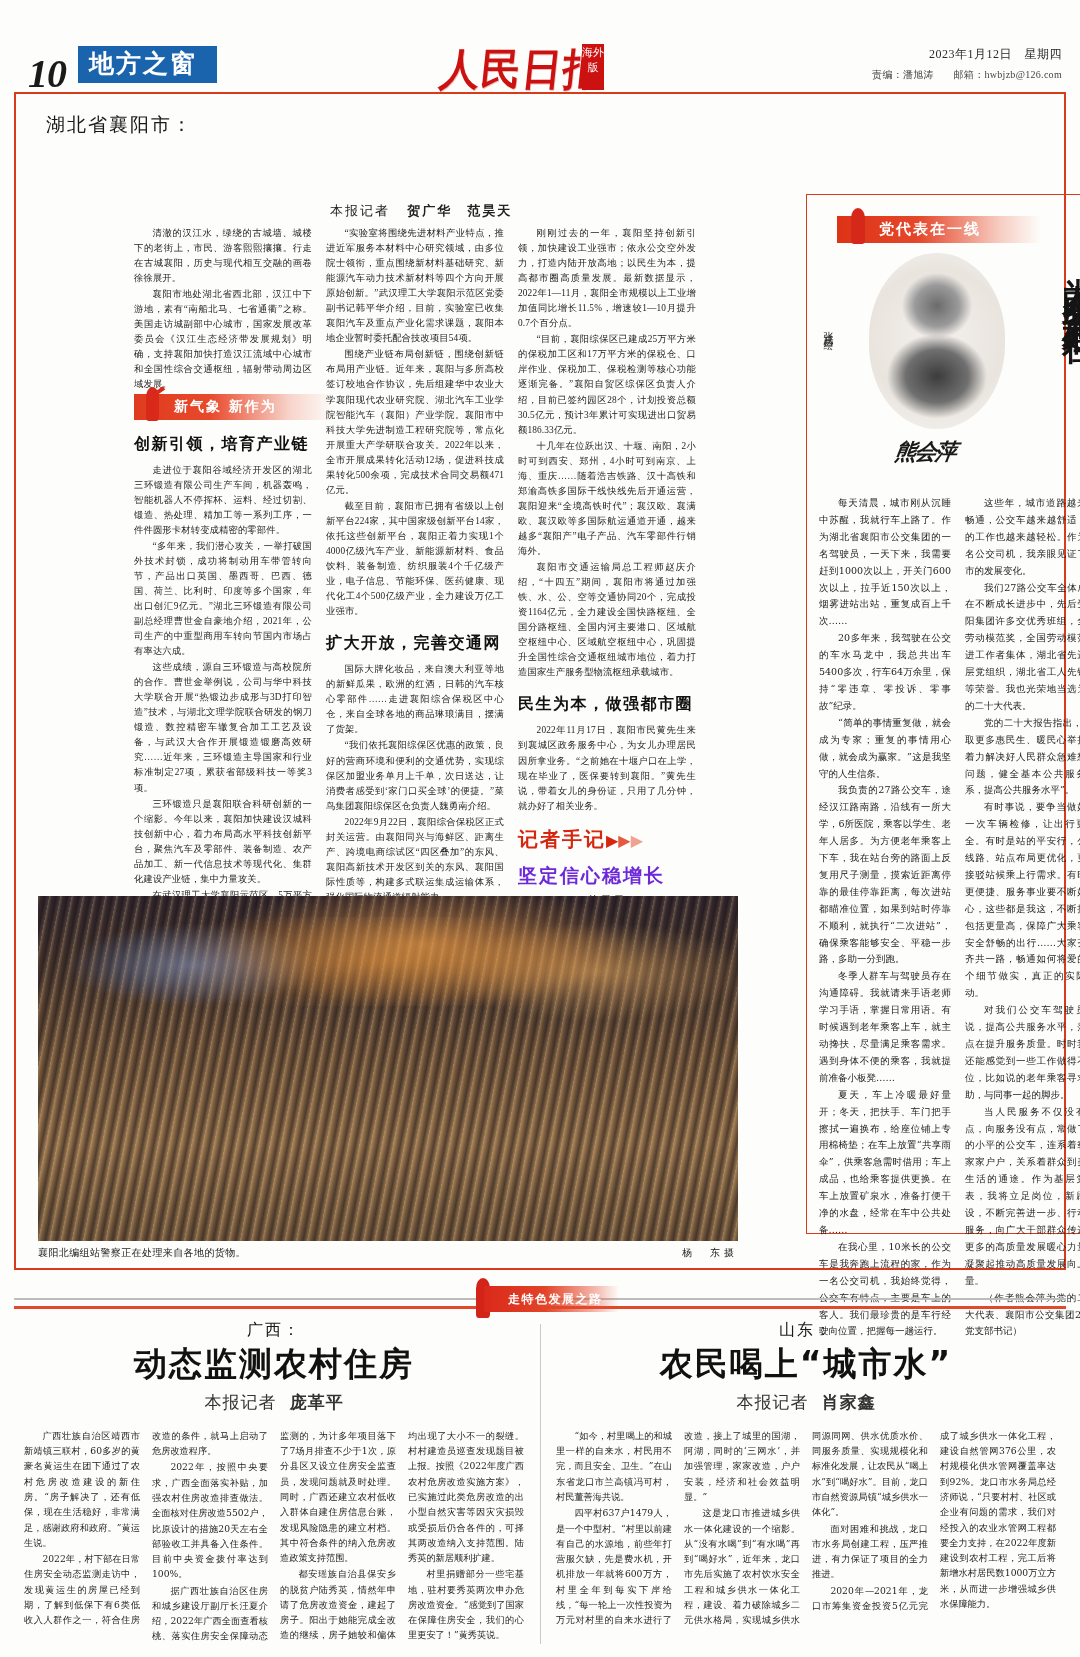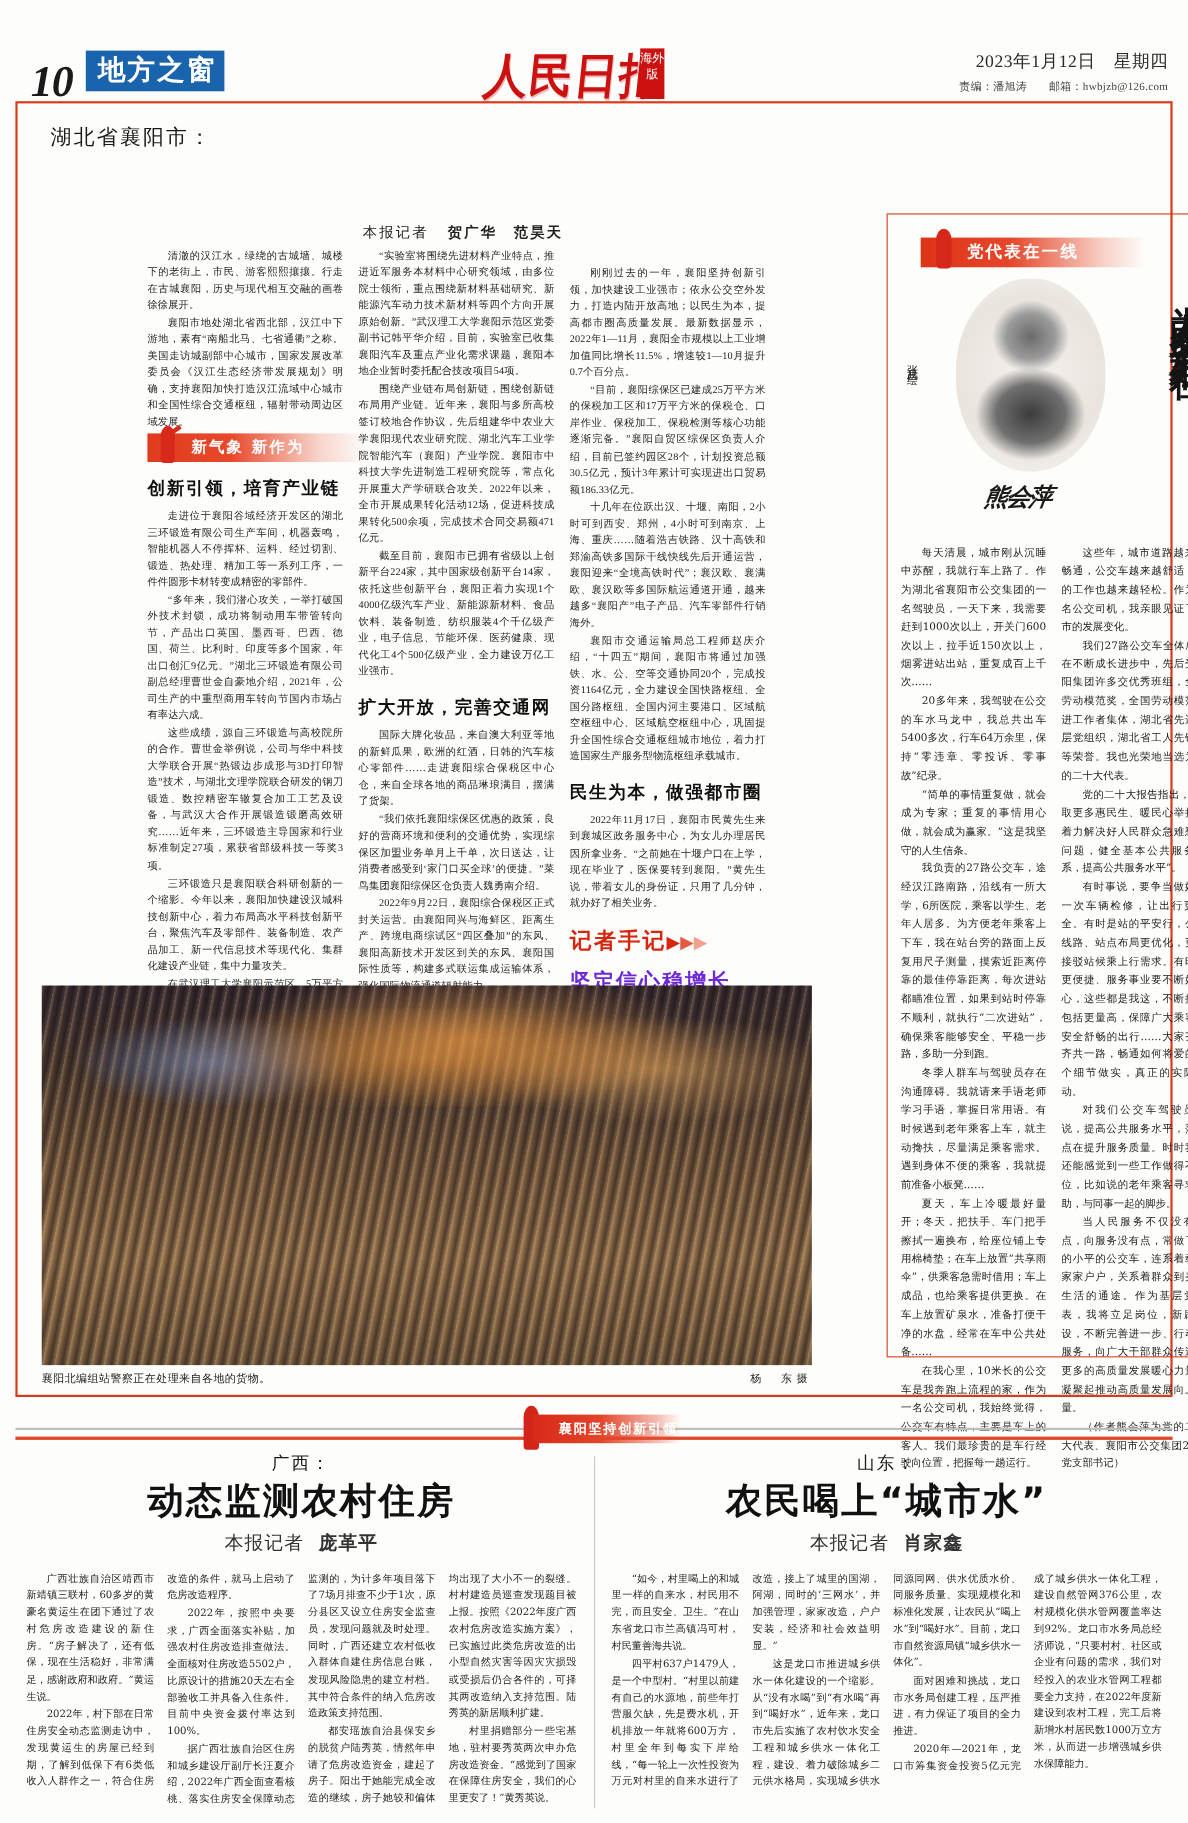--- a/index.html
+++ b/index.html
@@ -28,21 +28,21 @@
     font-size: 40px; font-weight: bold; font-style: italic;
     color: #1a1a1a; letter-spacing: -1px;
   }
   .section-tag {
     position: absolute; left: 78px; top: 22px;
     background: #1a63ad;
     color: #fff;
     font-family: "DejaVu Serif", serif;
     font-weight: bold;
     font-size: 25px;
-    padding: 5px 7px 7px 11px;
+    padding: 5px 20px 7px 11px;
     letter-spacing: 2px;
     line-height: 1;
   }
   .logo-wrap {
     position: absolute; left: 440px; top: 14px;
     width: 200px; height: 62px;
   }
   .logo-main {
     position: absolute; left: 0; top: 4px;
     font-size: 40px; font-weight: bold;
@@ -61,21 +61,21 @@
     line-height: 15px;
     text-align: center;
     font-family: "DejaVu Serif", serif;
     padding-top: 1px;
   }
   .dateline {
     position: absolute; right: 18px; top: 22px;
     text-align: right;
     color: #2a2a2a;
   }
-  .dateline .d1 { font-size: 16px; letter-spacing: .5px; }
+  .dateline .d1 { font-size: 12px; letter-spacing: .5px; }
   .dateline .d2 { font-size: 10px; color: #444; margin-top: 5px; letter-spacing: .3px; }
   .dateline .d2 .gap { display: inline-block; width: 14px; }
 
   
   .main-box {
     position: absolute; left: 14px; top: 92px;
     width: 1052px; height: 1178px;
     border: 2px solid #d93a1c;
     padding: 8px;
   }
@@ -120,21 +120,21 @@
     line-height: 1.62;
     color: #1d1d1d;
     text-align: justify;
     font-family: "DejaVu Serif", serif;
     letter-spacing: .15px;
   }
   .coltext p { margin: 0 0 1px 0; text-indent: 2em; font-family: Liberation Serif, serif; }
 
   .col-a { position: absolute; left: 96px;  top: 0;   width: 178px; }
   .col-b { position: absolute; left: 288px; top: 0;   width: 178px; }
-  .col-c { position: absolute; left: 480px; top: 16px;   width: 178px; }
+  .col-c { position: absolute; left: 480px; top: 0;   width: 178px; }
 
   
   .ribbon {
     position: relative;
     width: 200px; height: 26px;
     margin: 0;
     background: linear-gradient(to right, #e03b1e 0%, #e8492b 38%, rgba(232,90,60,.25) 78%, rgba(255,255,255,0) 100%);
   }
   .ribbon .txt {
     position: absolute; left: 40px; top: 4px;
@@ -476,21 +476,21 @@
         <p class="sb-sig">（作者熊会萍为党的二十大代表、襄阳市公交集团27路党支部书记）</p>
       </div>
     </div>
   </div>
 
   <div class="feature-banner">
     <div class="fb-line"></div>
     <div class="fb-line2"></div>
     <div class="fb-figure"></div>
     <div class="fb-tag">
-      <span class="txt">襄阳坚持创新引领</span>
+      <span class="txt">走特色发展之路</span>
     </div>
   </div>
 
   <div class="bottom">
     <div class="vdivider"></div>
 
     <div class="bart left">
       <div class="place">广西：</div>
       <div class="title">动态监测农村住房</div>
       <div class="by">

